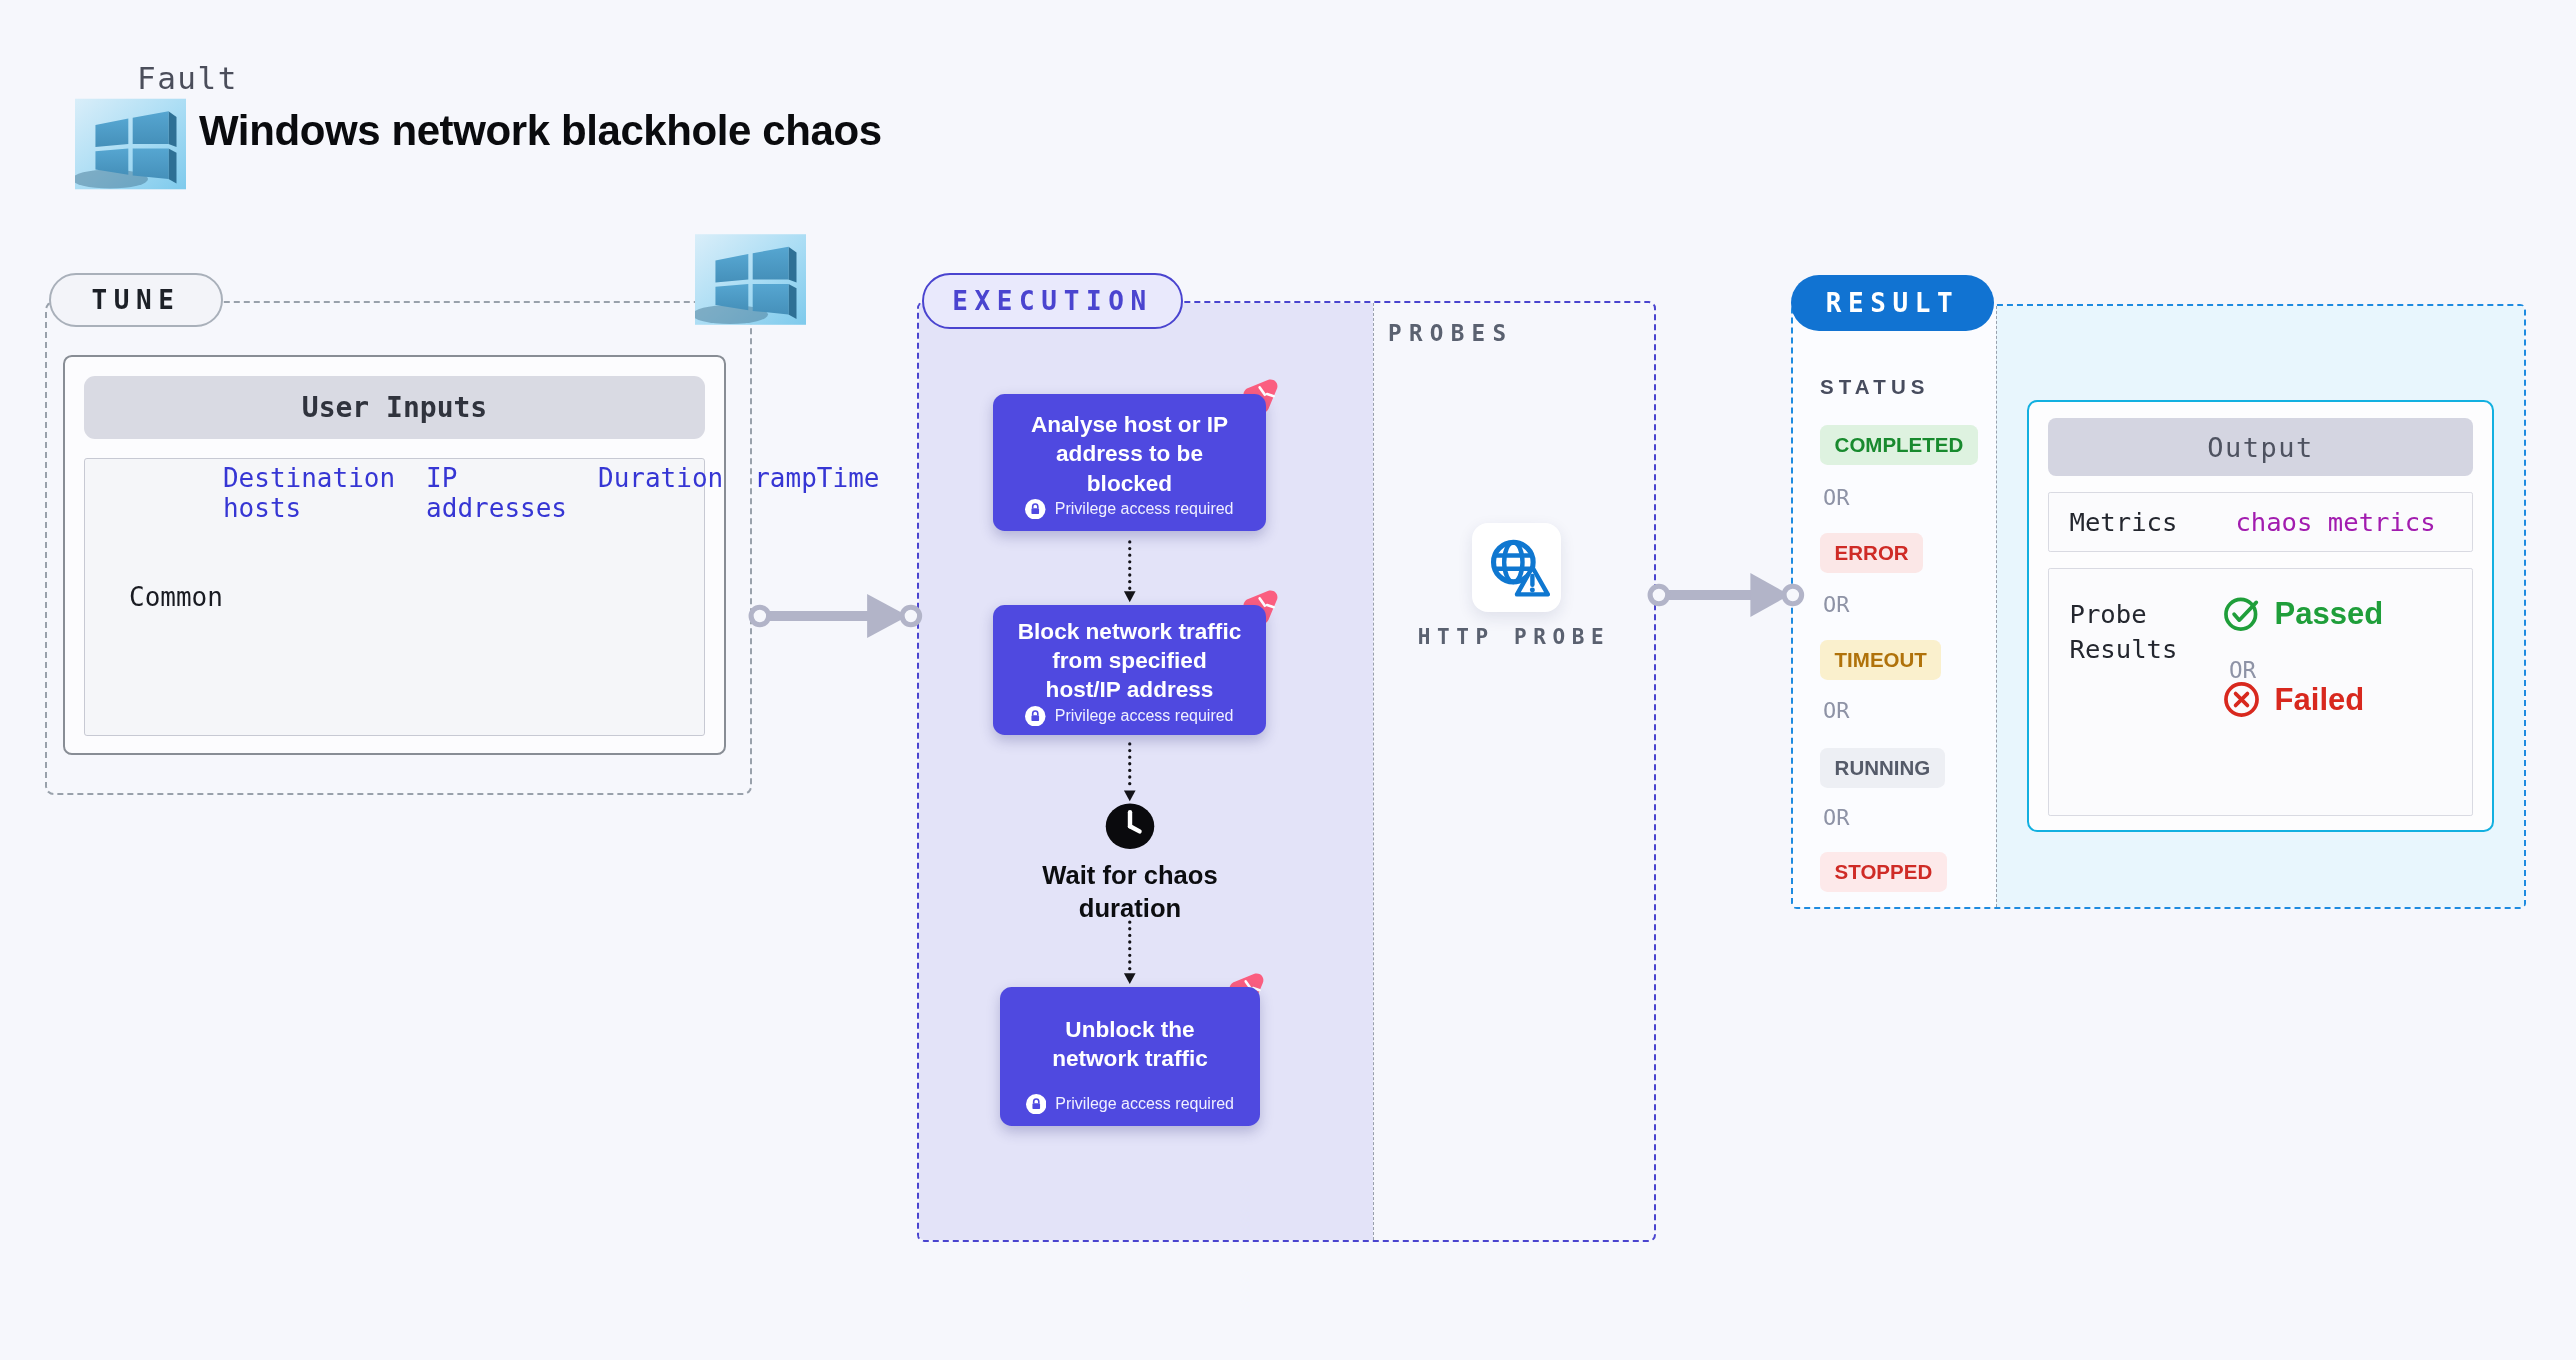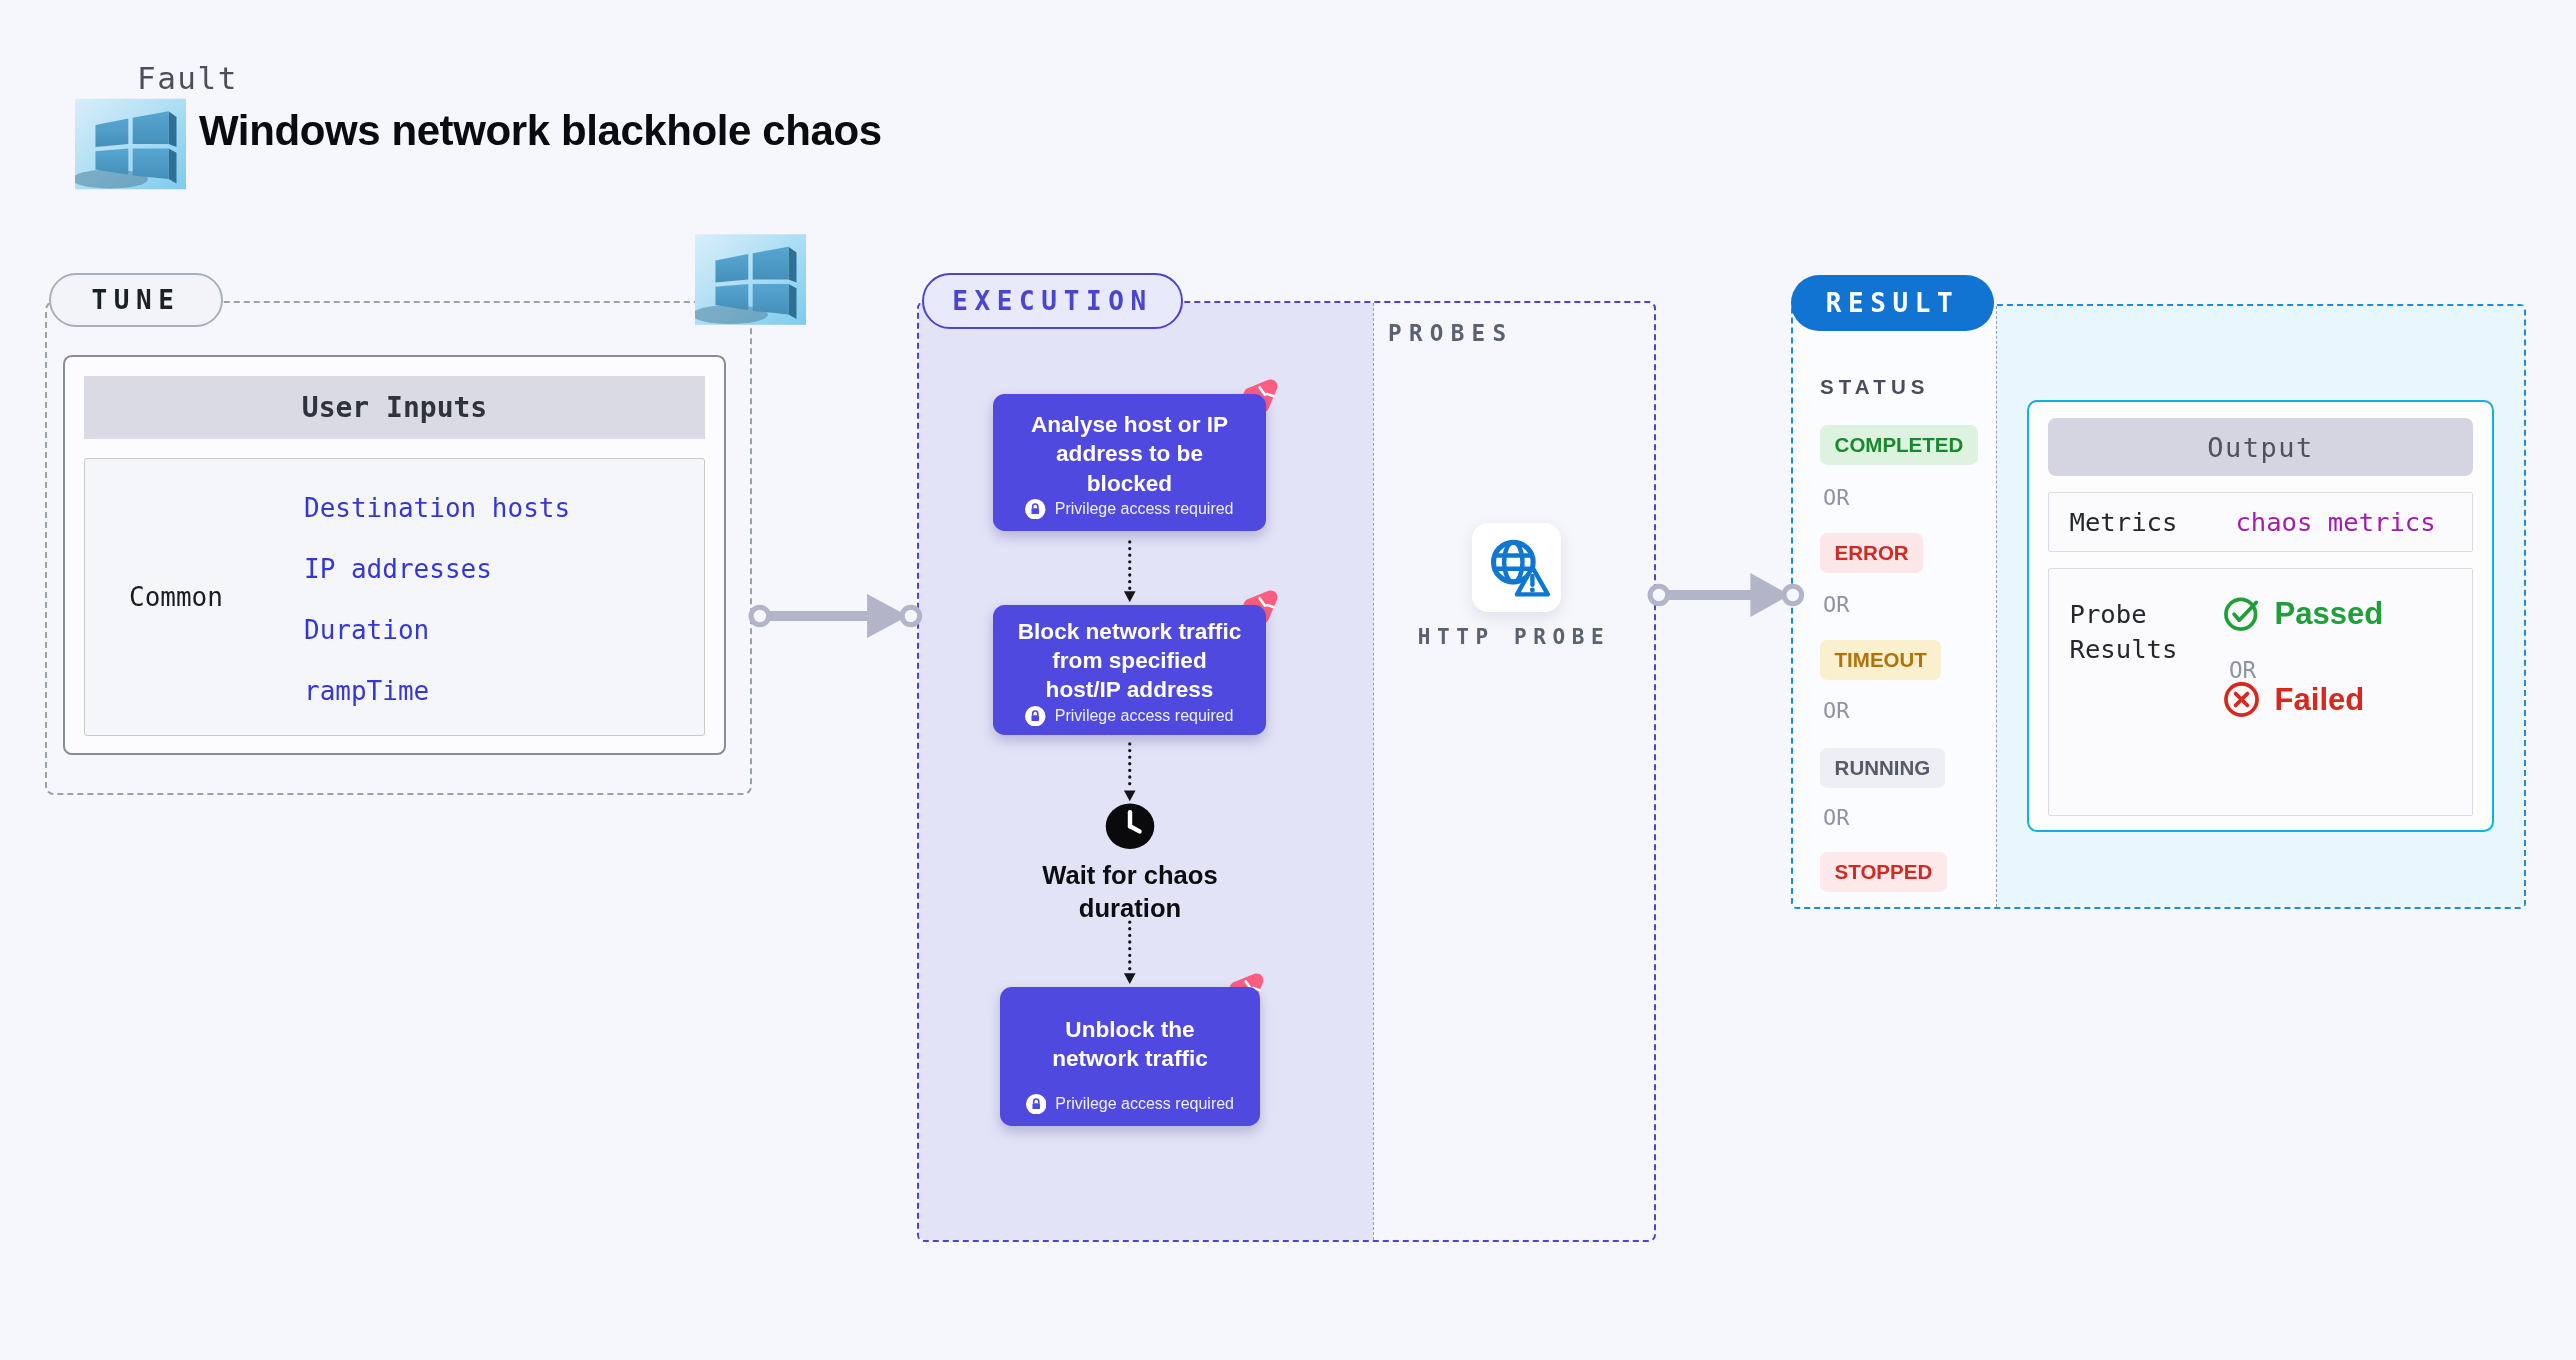--- a/index.html
+++ b/index.html
@@ -16,24 +16,24 @@
   .kicker { left:137px; top:60px; font-size:31px; color:#4b4e5b; letter-spacing:1.5px; }
   .page-title { left:199px; top:107px; font-size:42px; font-weight:800; color:#0a0b0e; letter-spacing:-0.4px; }
   .winlogo-main { left:75px; top:98px; width:111px; height:92px; }
   .winlogo-tune { left:695px; top:234px; width:111px; height:91px; z-index:6; }
 
   
   .tune-box { left:45px; top:301px; width:707px; height:494px; border:2.2px dashed #99a1ab; border-radius:8.8px; }
   .pill { display:flex; align-items:center; justify-content:center; border-radius:31px; font-weight:bold; letter-spacing:6.6px; z-index:5; }
   .tune-pill { left:49px; top:273px; width:174px; height:54px; background:#f3f4f9; border:2.2px solid #a9b0ba; color:#1c2027; font-size:26px; }
   .ui-card { left:63px; top:355px; width:663px; height:400px; background:#fcfcfe; border:2.2px solid #888d95; border-radius:8.8px; padding:19px; }
-  .ui-header { height:63px; background:#d9dae3; border-radius:0; display:flex; align-items:center; justify-content:center; font-size:28px; font-weight:bold; color:#30333d; }
+  .ui-header { height:63px; background:#d9dae3; border-radius:11px; display:flex; align-items:center; justify-content:center; font-size:28px; font-weight:bold; color:#30333d; }
   .ui-body { margin-top:19px; height:278px; background:#f5f6f9; border:1.5px solid #c7c9d3; border-radius:2.9px; display:flex; }
   .ui-rowlabel { width:219px; display:flex; align-items:center; padding-left:44px; font-size:26px; color:#191b22; }
-  .ui-links { flex:1; display:flex; flex-direction:column; justify-content:center; gap:31px; padding-top:4.4px; }
+  .ui-links { flex:1; display:flex; flex-direction:row; justify-content:center; gap:31px; padding-top:4.4px; }
   .ui-link { font-size:26px; color:#3636d4; }
 
   
   .flow-arrow { z-index:4; }
 
   
   .exec-container { left:917px; top:301px; width:739px; height:941px; border:2.2px dashed #4a44cf; border-radius:7.3px; display:flex; }
   .exec-zone { width:454px; background:#e3e3f8; border-radius:5.1px 0 0 5.1px; }
   .probes-zone { flex:1; border-left:1.5px dashed #99a0ac; }
   .exec-pill { left:922px; top:273px; width:261px; height:56px; background:#e9e9fc; border:2.9px solid #4a44cf; color:#4a44cf; font-size:26px; }

